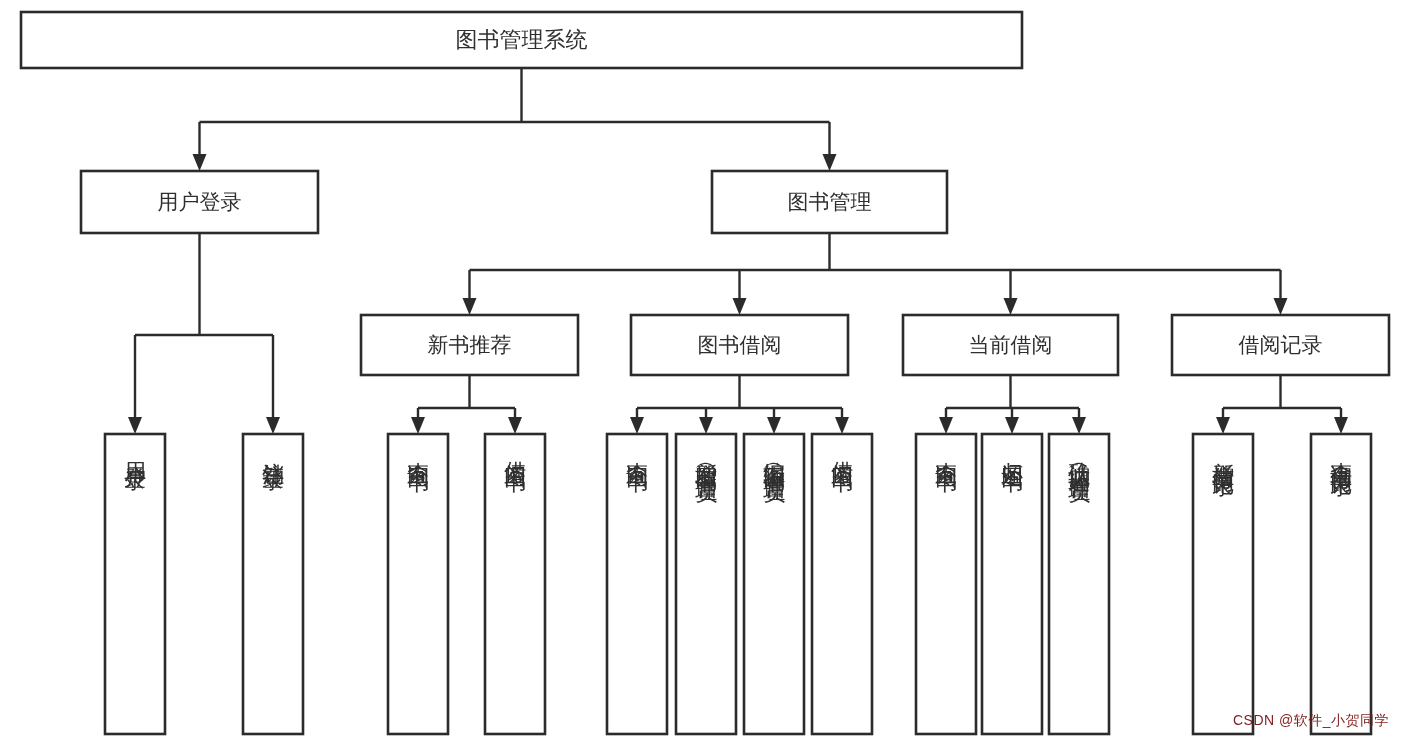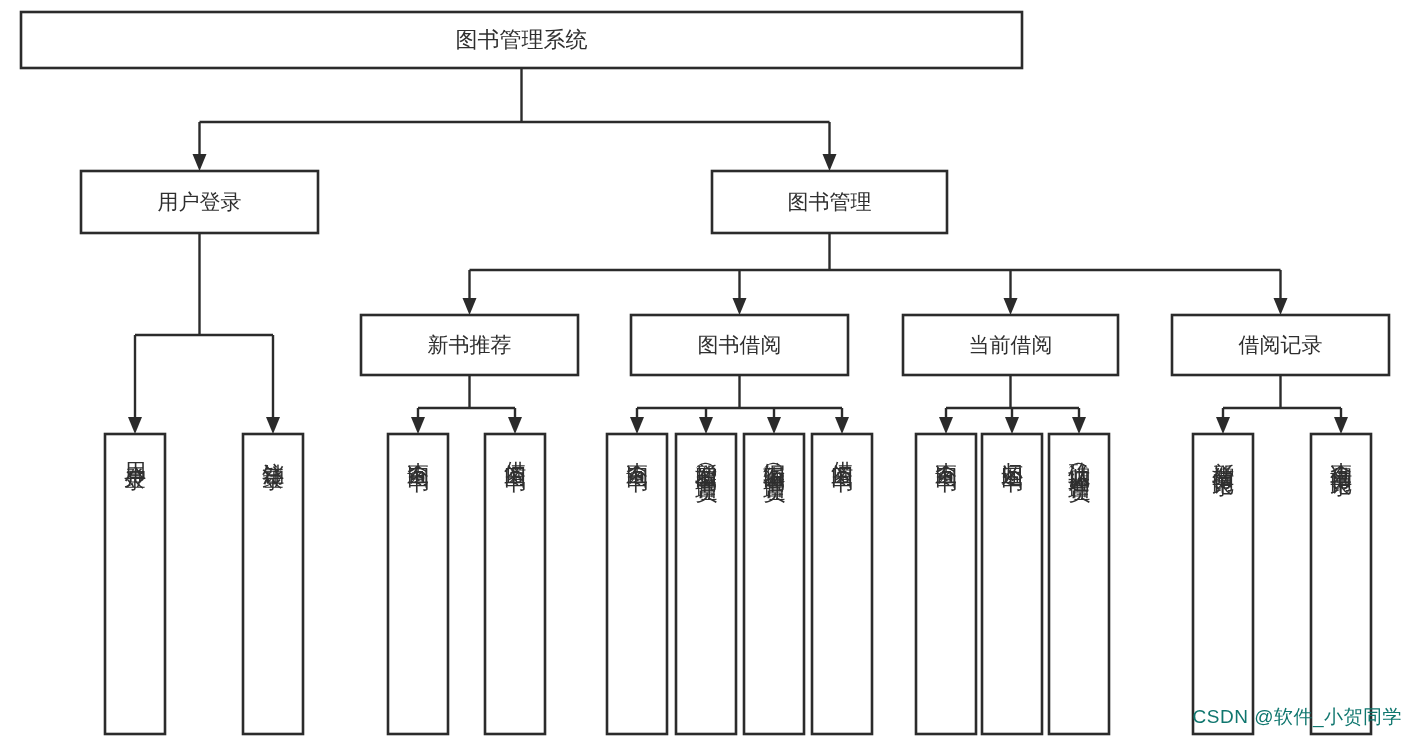--- a/index.html
+++ b/index.html
@@ -63,25 +63,25 @@
     text-orientation: upright;
     font-family: "Liberation Sans", "DejaVu Sans", sans-serif;
     font-size: 22px;
     line-height: 1.12;
     letter-spacing: 3px;
     color: #2f2f2f;
     white-space: nowrap;
   }
   .watermark {
     position: absolute;
-    right: 3px;
+    right: 16px;
     bottom: 6px;
     font-family: "Liberation Sans", "DejaVu Sans", sans-serif;
-    font-size: 19px;
-    color: #0f766e;
+    font-size: 14px;
+    color: #7f1d1d;
     letter-spacing: 0.5px;
     white-space: nowrap;
   }
 </style>
 </head>
 <body>
 
 <div id="diagram-root">
 
   <svg class="flow-svg" viewBox="0 0 1405 747" xmlns="http://www.w3.org/2000/svg">

